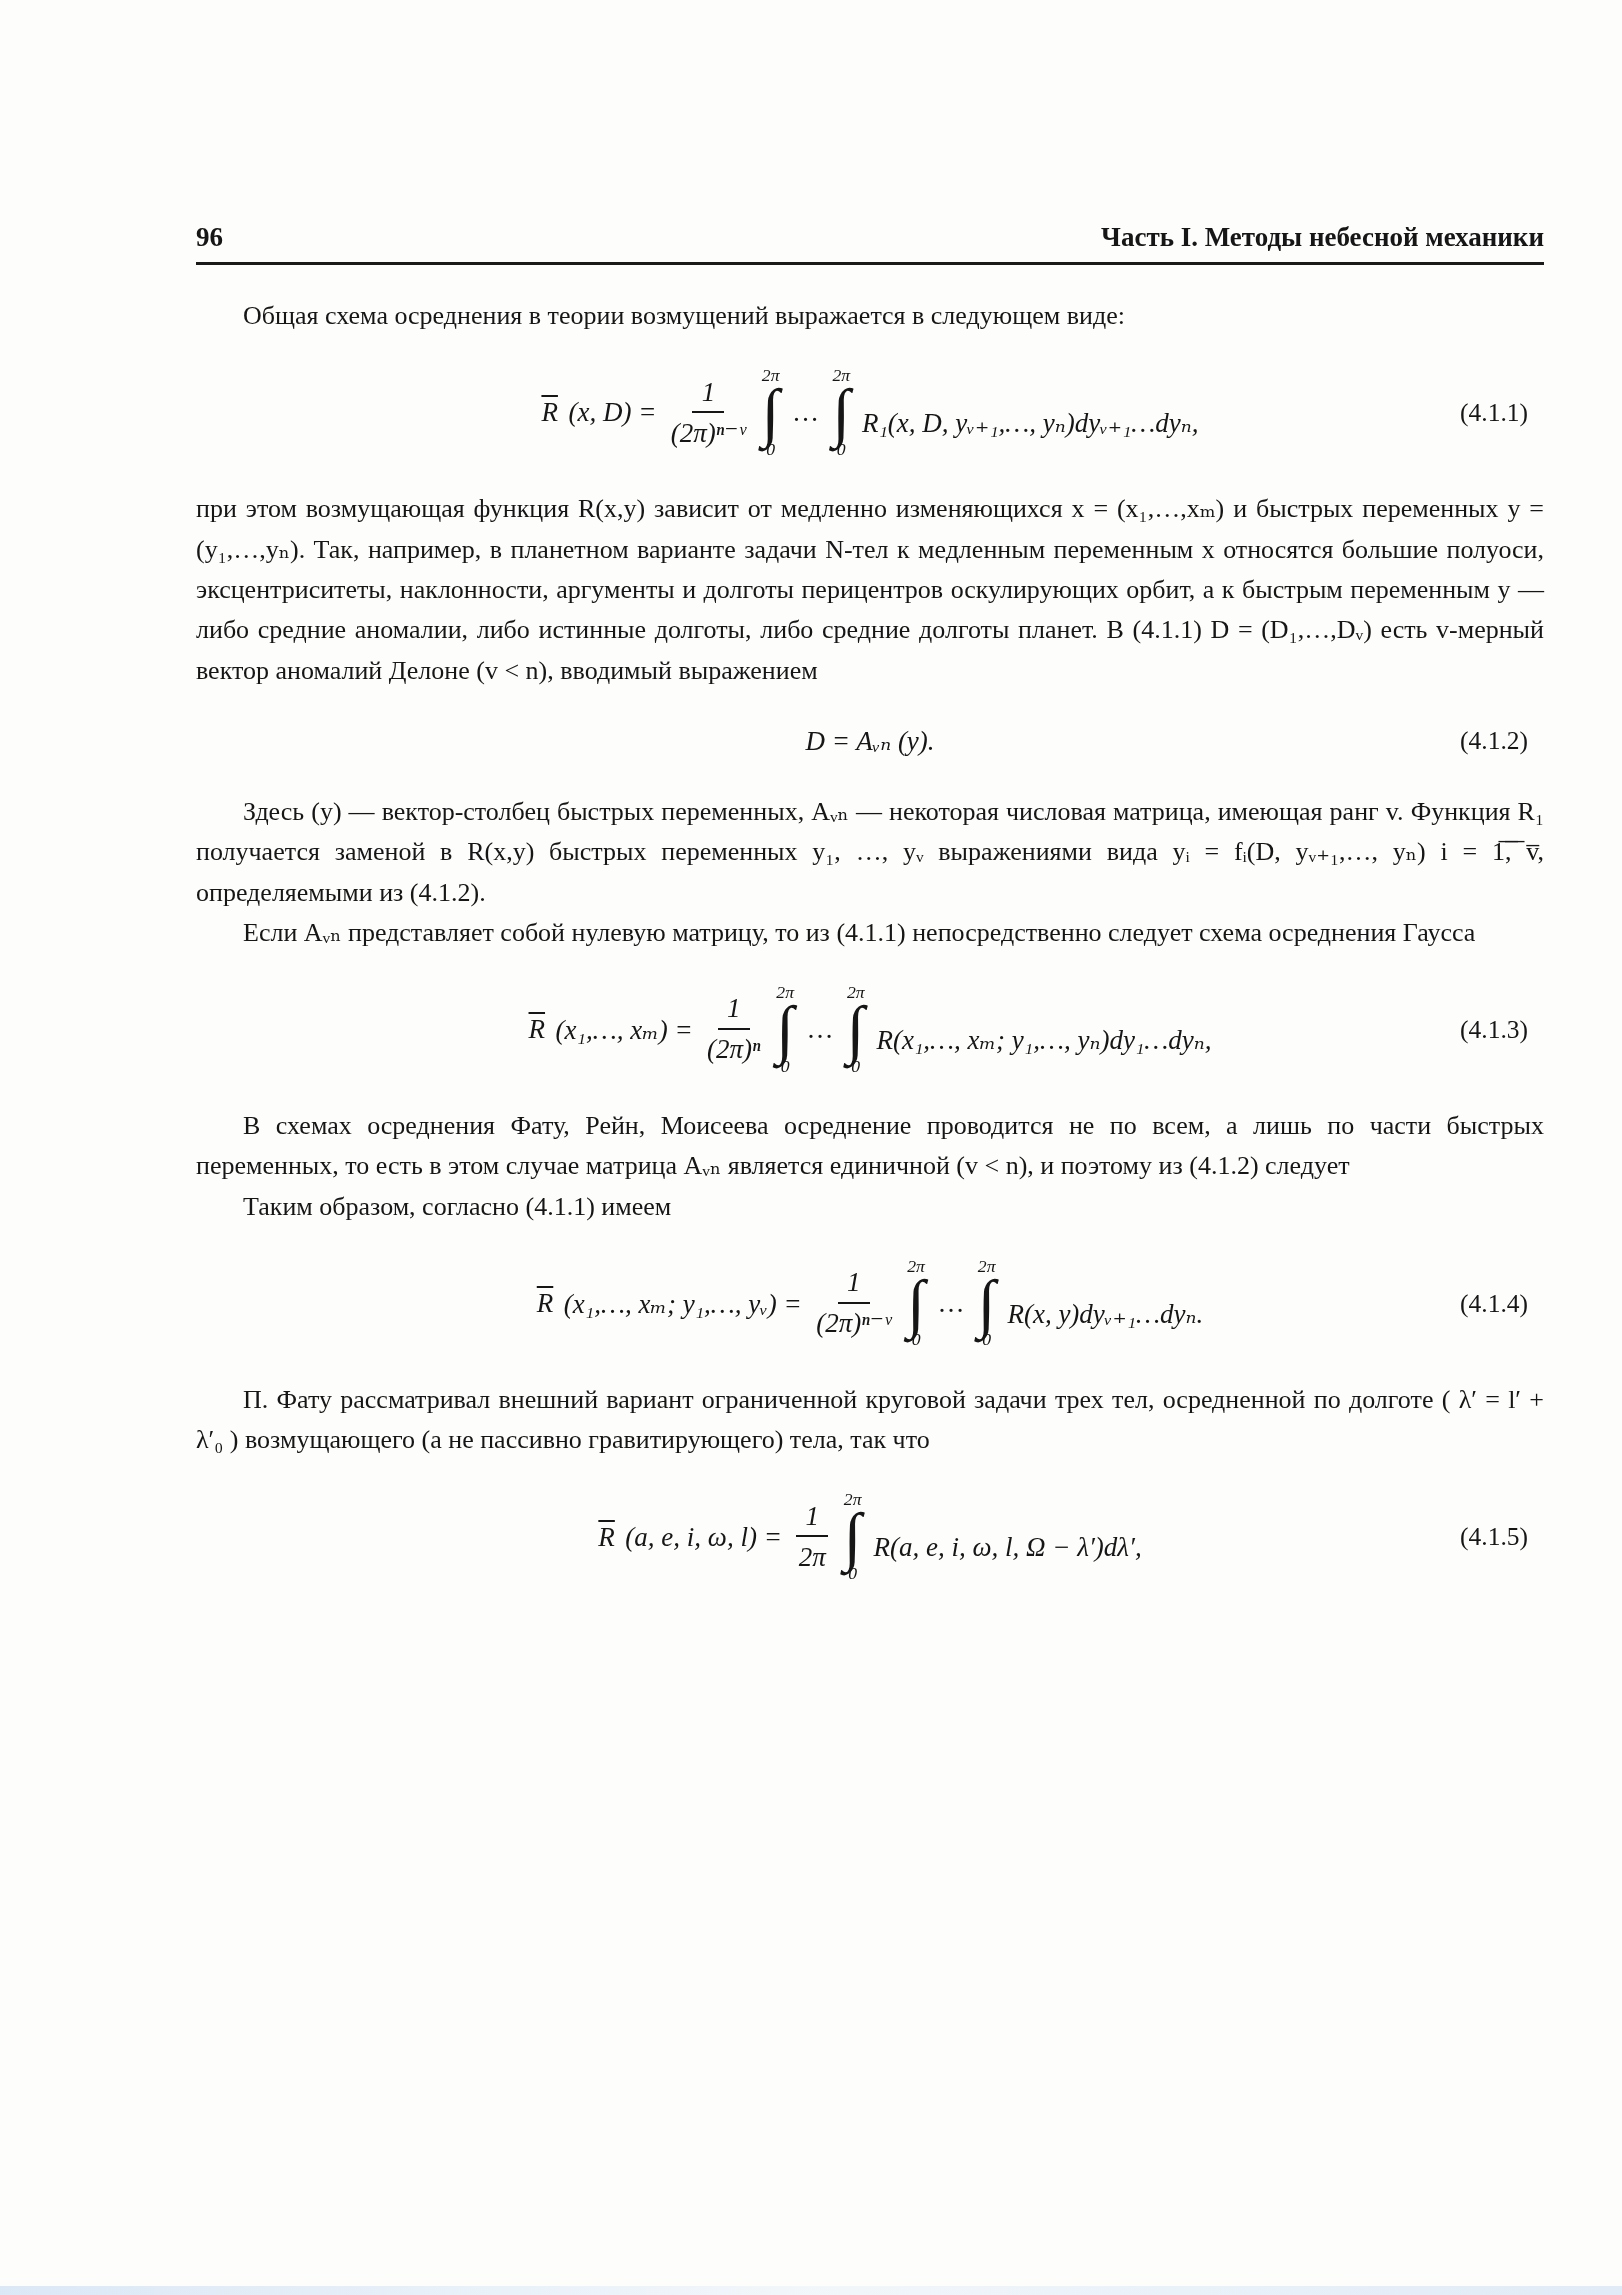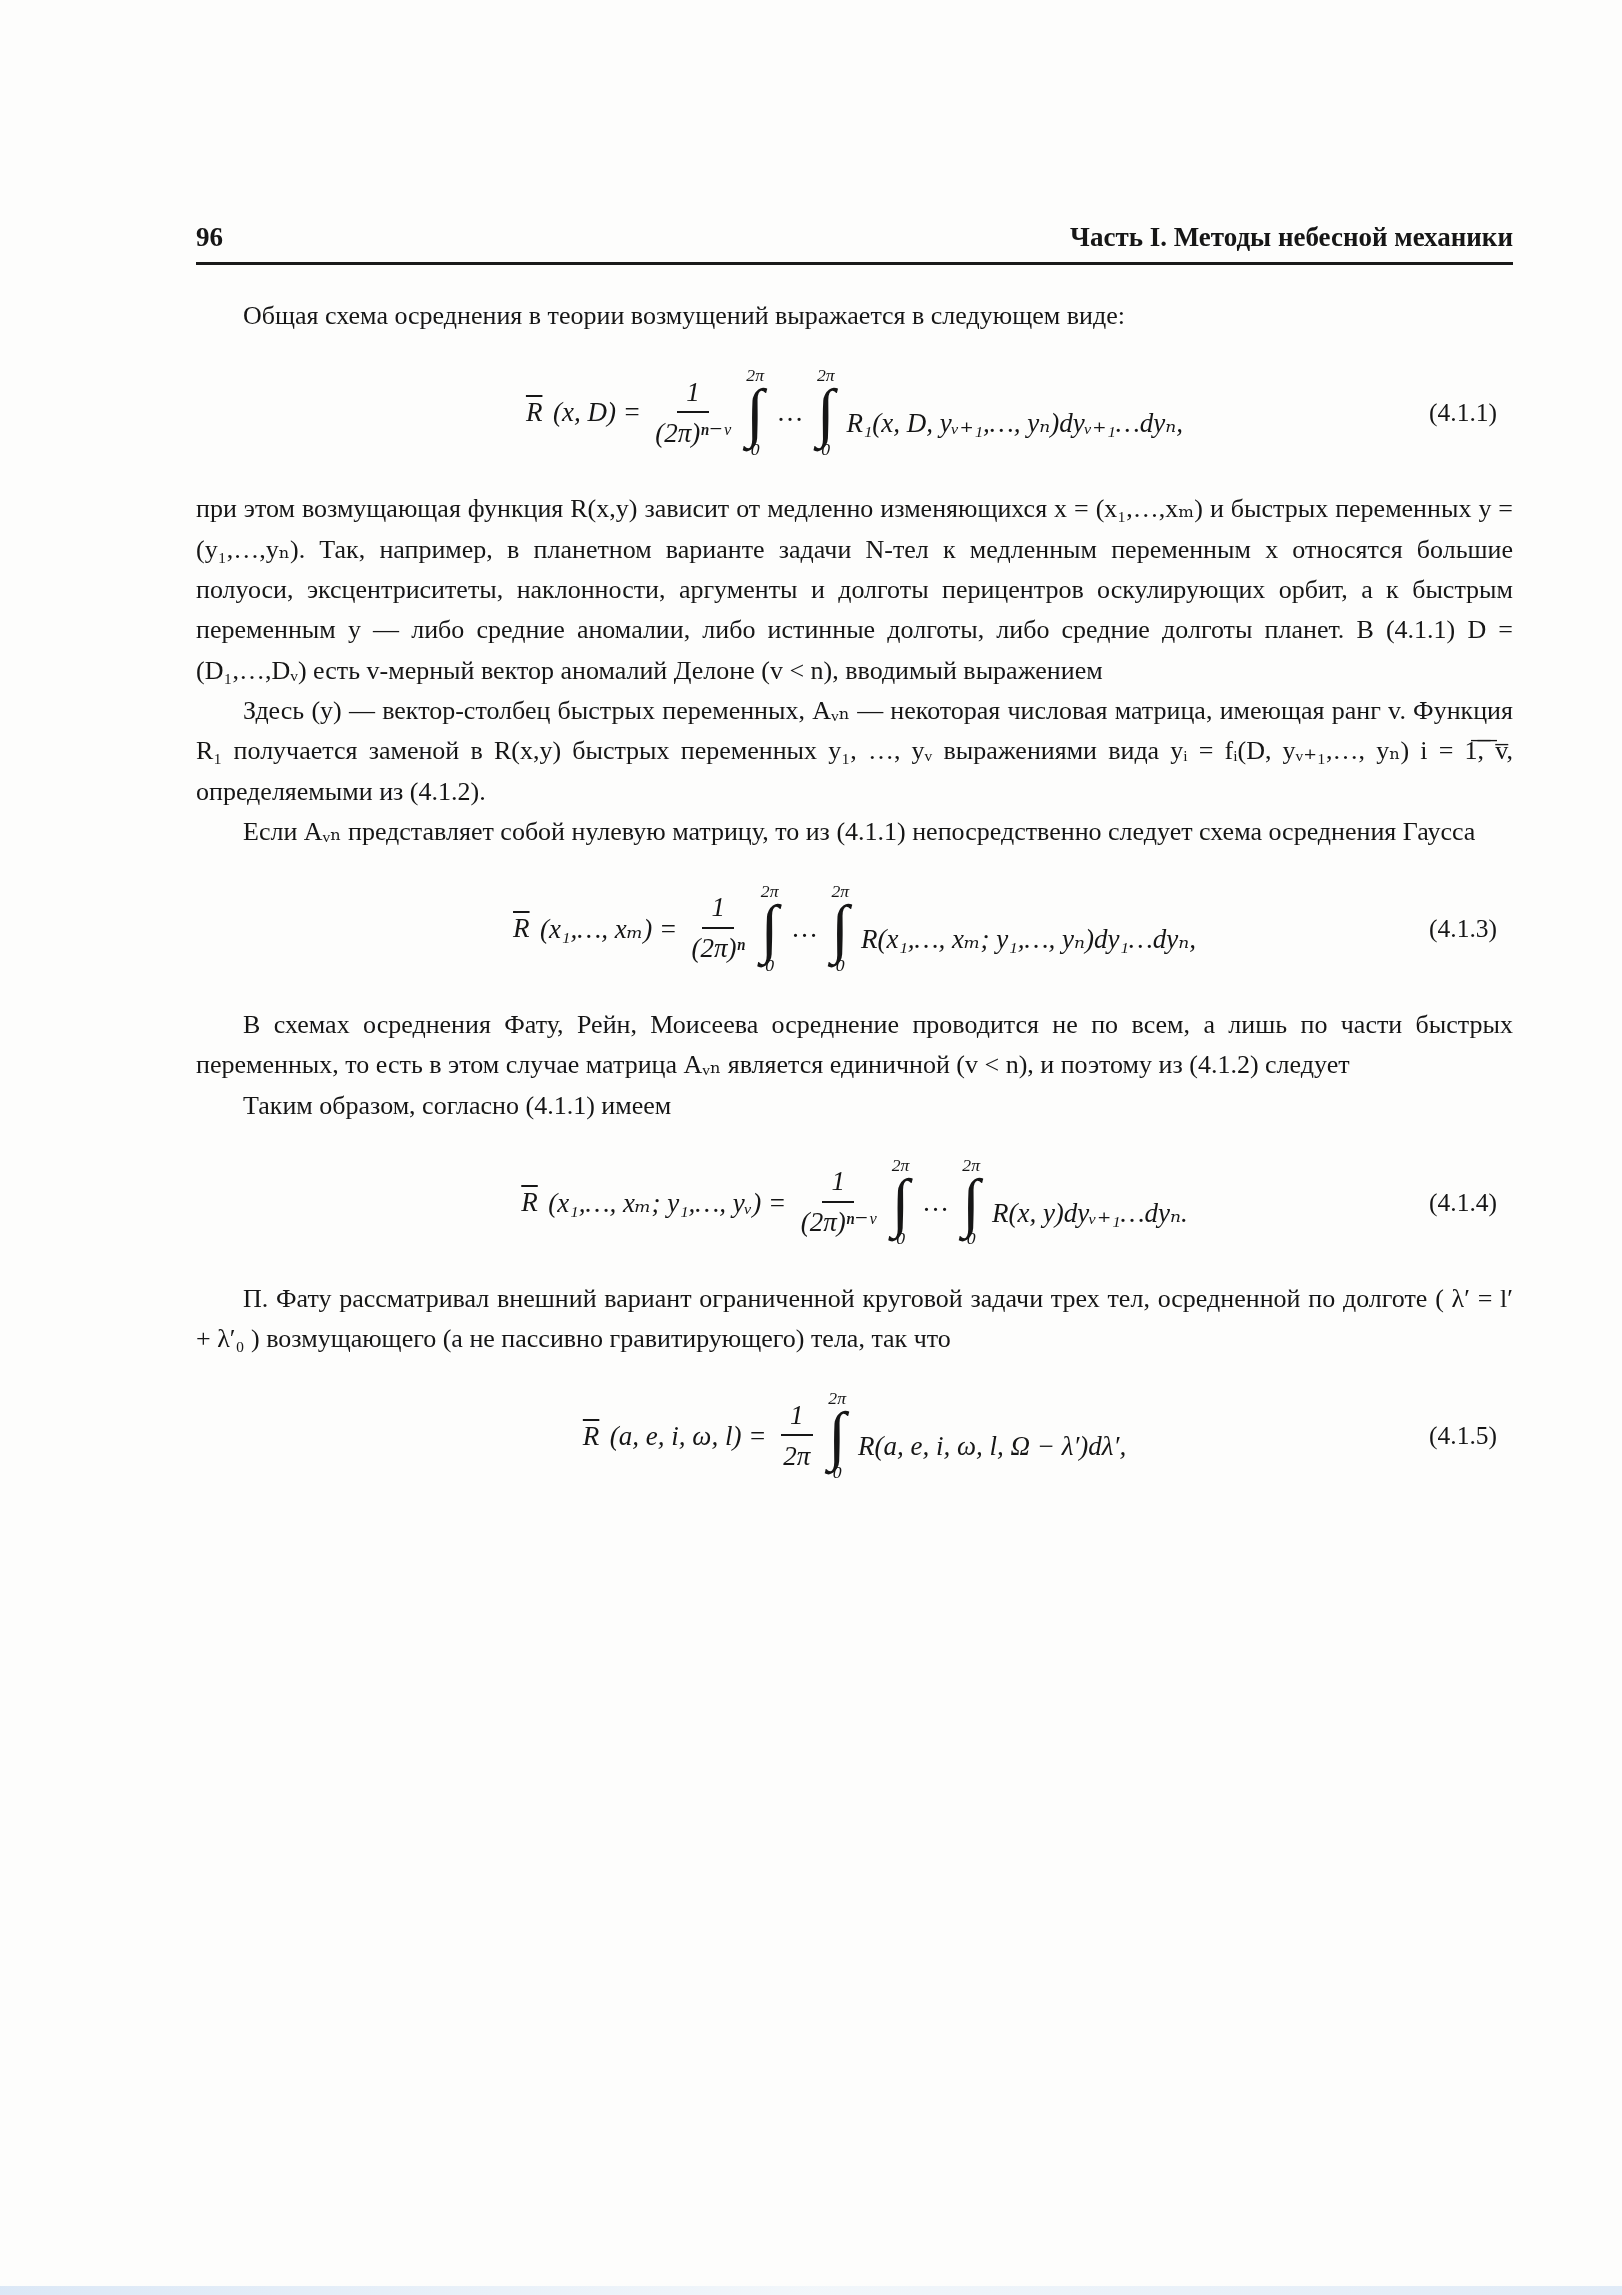--- a/index.html
+++ b/index.html
@@ -8,21 +8,21 @@
     background: #ffffff;
   }
   .page {
     position: relative;
     width: 1623px;
     height: 2295px;
     box-sizing: border-box;
     background: #fdfdfc;
     color: #161616;
     font-family: "Liberation Serif", "DejaVu Serif", serif;
-    padding: 222px 110px 0 196px;
+    padding: 222px 79px 0 196px;
     overflow: hidden;
   }
   
   .running-head {
     display: flex;
     justify-content: space-between;
     align-items: baseline;
     border-bottom: 3.3px solid #1a1a1a;
     padding-bottom: 9.2px;
     margin-bottom: 31px;
@@ -142,20 +142,26 @@
         <span class="int-glyph">∫</span>
         <span class="int-lim">0</span>
       </span>
       <span class="integrand">R₁(x, D, yᵥ₊₁,…, yₙ)dyᵥ₊₁…dyₙ,</span>
     </div>
     <span class="eq-number">(4.1.1)</span>
   </div>
 
   <p class="para">при этом возмущающая функция R(x,y) зависит от медленно изменяющихся x = (x₁,…,xₘ) и быстрых переменных y = (y₁,…,yₙ). Так, например, в планетном варианте задачи N-тел к медленным переменным x относятся большие полуоси, эксцентриситеты, наклонности, аргументы и долготы перицентров оскулирующих орбит, а к быстрым переменным y — либо средние аномалии, либо истинные долготы, либо средние долготы планет. В (4.1.1) D = (D₁,…,Dᵥ) есть v-мерный вектор аномалий Делоне (v &lt; n), вводимый выражением</p>
 
+  <div class="equation simple">
+    <div class="eq-body">
+      <span>D = Aᵥₙ (y).</span>
+    </div>
+    <span class="eq-number">(4.1.2)</span>
+  </div>
 
   <p class="para indent">Здесь (y) — вектор-столбец быстрых переменных, Aᵥₙ — некоторая числовая матрица, имеющая ранг v. Функция R₁ получается заменой в R(x,y) быстрых переменных y₁, …, yᵥ выражениями вида yᵢ = fᵢ(D, yᵥ₊₁,…, yₙ)  i = 1̅,̅ ̅v̅, определяемыми из (4.1.2).</p>
   <p class="para indent">Если Aᵥₙ представляет собой нулевую матрицу, то из (4.1.1) непосредственно следует схема осреднения Гаусса</p>
 
   <div class="equation">
     <div class="eq-body">
       <span class="rbar">R</span>
       <span>(x₁,…, xₘ) =</span>
       <span class="frac">
         <span class="num">1</span>

